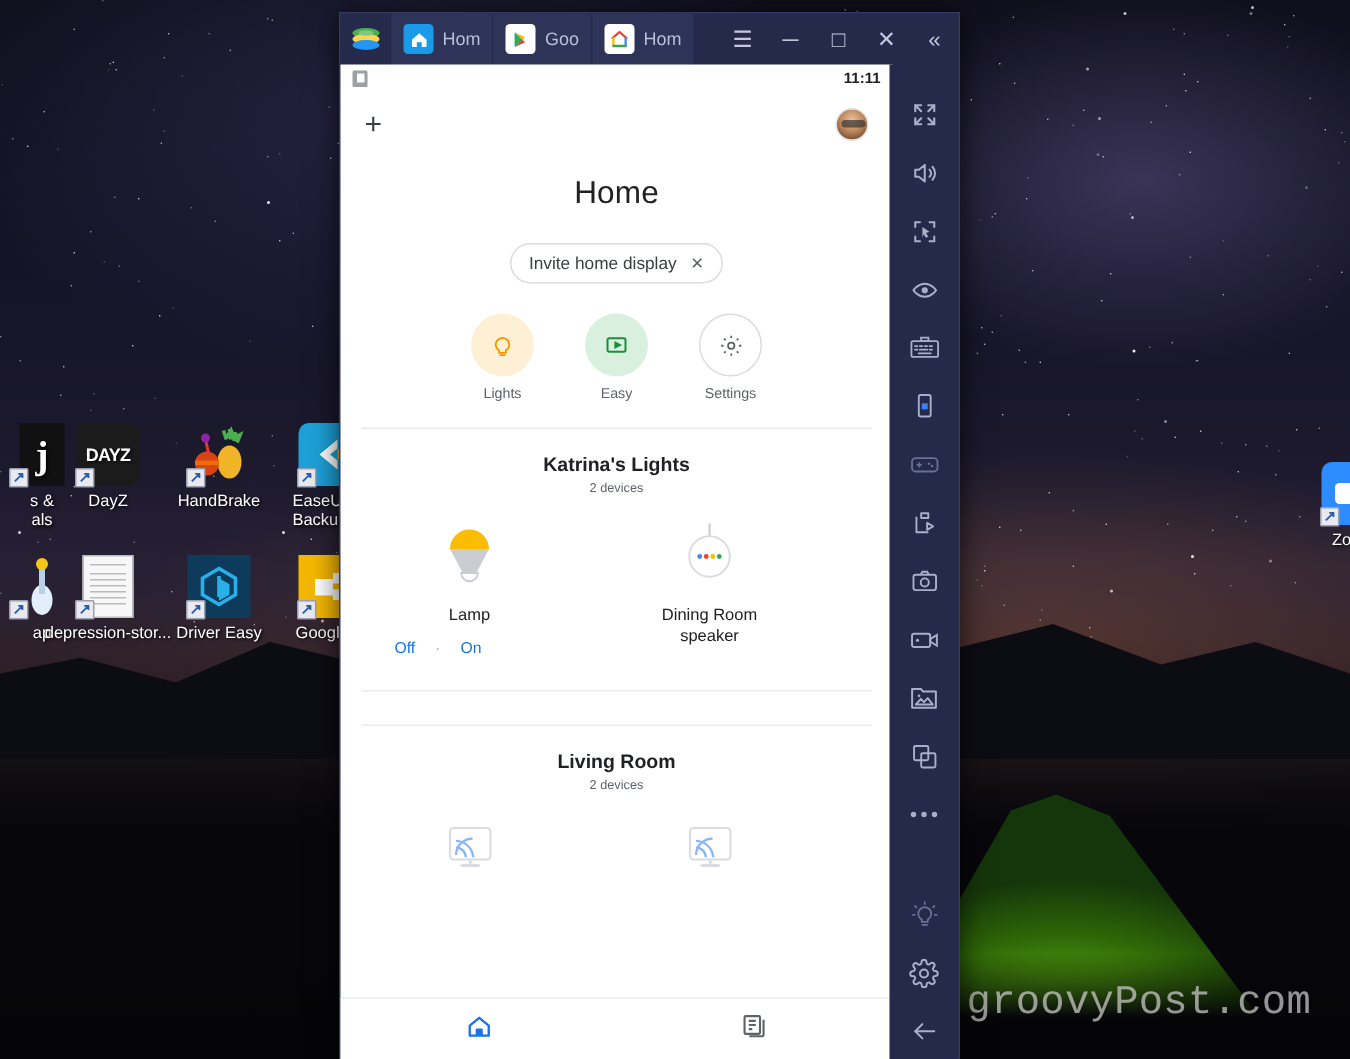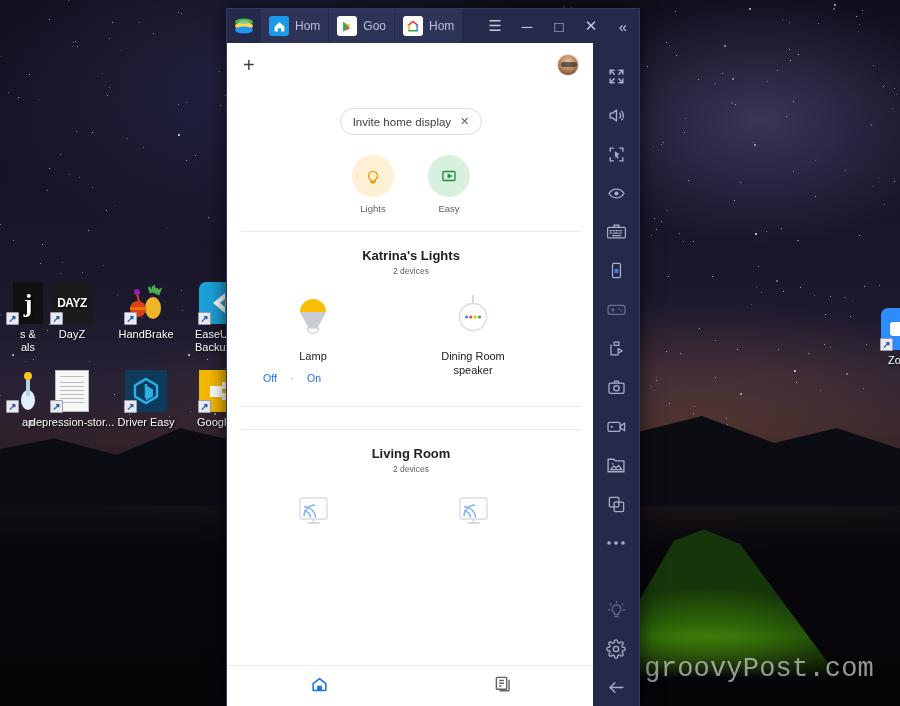--- a/index.html
+++ b/index.html
@@ -698,26 +698,33 @@
       <div class="wbtn">☰</div>
       <div class="wbtn">─</div>
       <div class="wbtn">□</div>
       <div class="wbtn">✕</div>
       <div class="wbtn">«</div>
     </div>
   </div>
 
   <div id="screen">
 
+    <div id="statusbar">
+      <span class="sb-ic">
+          <i></i>
+        </span>
+      <span>11:11</span>
+    </div>
 
     <div id="apptop">
       <span id="plus">+</span>
       <span id="avatar"></span>
     </div>
 
+    <div id="hometitle">Home</div>
 
     <div id="invite-wrap">
       <div id="invite">
         <span>Invite home display</span>
         <span class="x">✕</span>
       </div>
     </div>
 
     <div id="actions">
       <div class="act">
@@ -730,20 +737,29 @@
         <div class="lbl">Lights</div>
       </div>
       <div class="act">
         <div class="circle" style="background:#d9f0de;">
           <svg width="18" height="18" viewBox="0 0 24 24" fill="none" stroke="#1e8e3e" stroke-width="1.8">
             <rect x="4" y="6" width="16" height="12" rx="1.5"></rect>
               <path d="M11 10l4 2-4 2z" fill="#1e8e3e"></path>
           </svg>
         </div>
         <div class="lbl">Easy</div>
+      </div>
+      <div class="act">
+        <div class="circle" style="background:#fff;border:1px solid #dadce0;">
+          <svg width="17" height="17" viewBox="0 0 24 24" fill="none" stroke="#5f6368" stroke-width="1.7">
+            <circle cx="12" cy="12" r="3"></circle>
+            <path d="M12 2.5v2.2M12 19.3v2.2M21.5 12h-2.2M4.7 12H2.5M18.7 5.3l-1.5 1.5M6.8 17.2l-1.5 1.5M18.7 18.7l-1.5-1.5M6.8 6.8 5.3 5.3"></path>
+          </svg>
+        </div>
+        <div class="lbl">Settings</div>
       </div>
     </div>
 
     <div class="divider"></div>
 
     <div class="room">
       <h3>Katrina's Lights</h3>
       <div class="cnt">2 devices</div>
       <div class="devices">
         <div class="dev">

